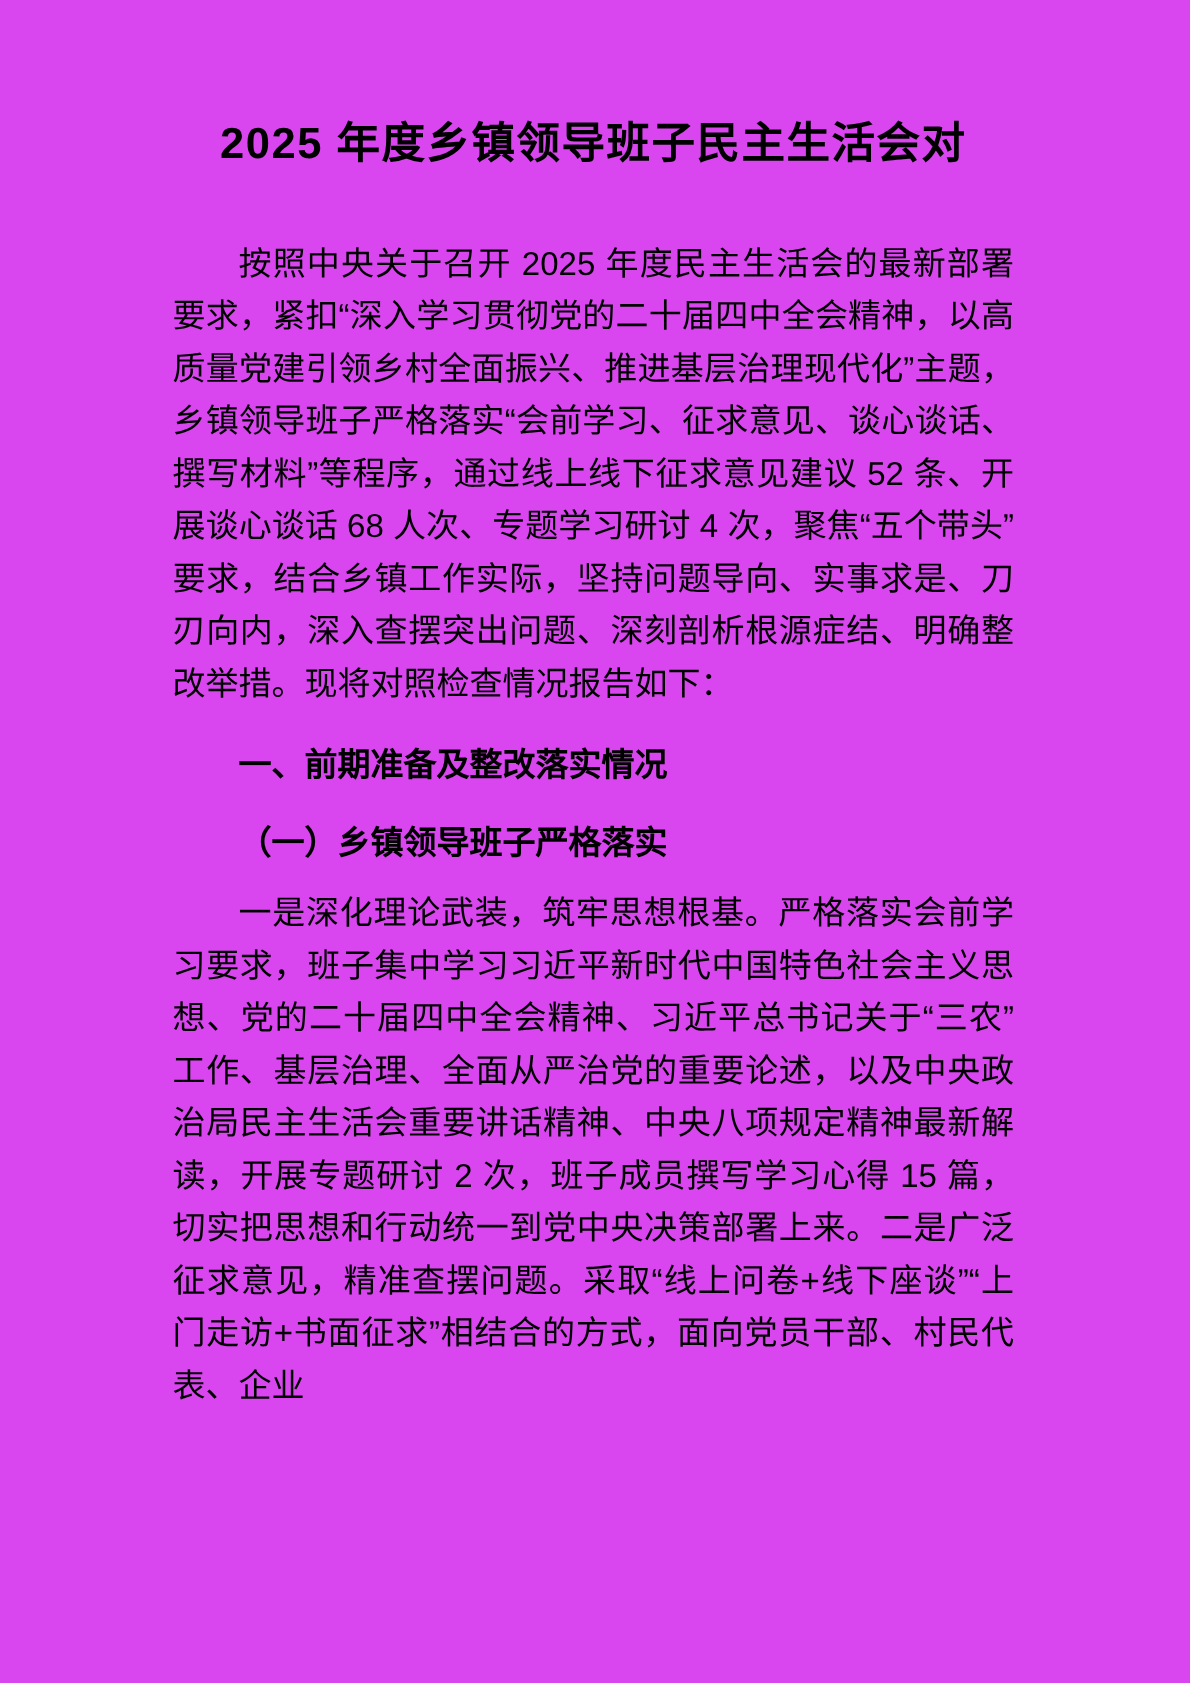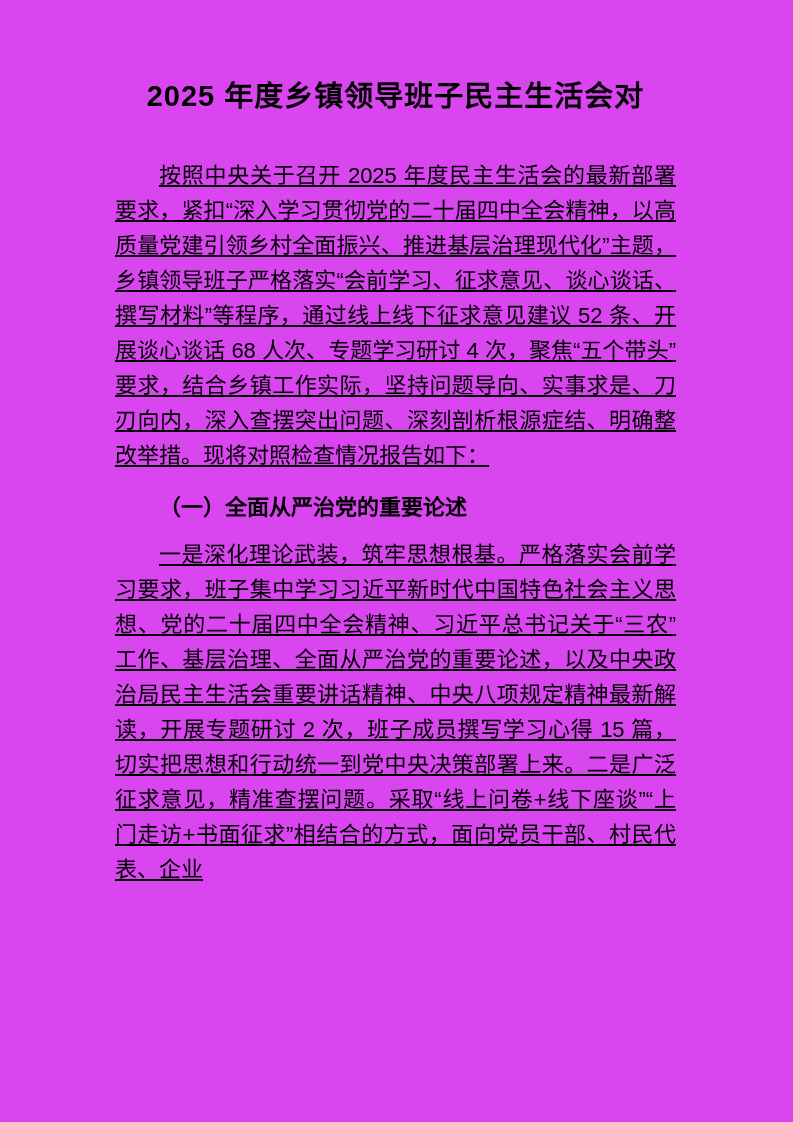--- a/index.html
+++ b/index.html
@@ -32,21 +32,20 @@
     display: block;
   }
   .body-para {
     margin: 0;
     font-size: 22px;
     line-height: 35px;
     font-weight: 400;
     text-align: justify;
     text-indent: 2em;
     word-break: break-all;
-    text-decoration: underline;
   }
   .para-2 {
     margin-top: 12px;
   }
   .sec-heading {
     margin: 19px 0 0 0;
     font-size: 22px;
     line-height: 35px;
     font-weight: 700;
     text-indent: 2em;
@@ -63,18 +62,19 @@
 <body>
 
 <div class="page">
 
   <h1 class="doc-title">
     <span class="tline">2025 年度乡镇领导班子民主生活会对</span>
   </h1>
 
   <p class="body-para">按照中央关于召开 2025 年度民主生活会的最新部署要求，紧扣“深入学习贯彻党的二十届四中全会精神，以高质量党建引领乡村全面振兴、推进基层治理现代化”主题，乡镇领导班子严格落实“会前学习、征求意见、谈心谈话、撰写材料”等程序，通过线上线下征求意见建议 52 条、开展谈心谈话 68 人次、专题学习研讨 4 次，聚焦“五个带头”要求，结合乡镇工作实际，坚持问题导向、实事求是、刀刃向内，深入查摆突出问题、深刻剖析根源症结、明确整改举措。现将对照检查情况报告如下：</p>
 
+  <h2 class="sec-heading">一、前期准备及整改落实情况</h2>
 
-  <h3 class="subsec-heading">（一）全面从严治党的重要论述</h3>
+  <h3 class="subsec-heading">（一）乡镇领导班子严格落实</h3>
 
   <p class="body-para para-2">一是深化理论武装，筑牢思想根基。严格落实会前学习要求，班子集中学习习近平新时代中国特色社会主义思想、党的二十届四中全会精神、习近平总书记关于“三农”工作、基层治理、全面从严治党的重要论述，以及中央政治局民主生活会重要讲话精神、中央八项规定精神最新解读，开展专题研讨 2 次，班子成员撰写学习心得 15 篇，切实把思想和行动统一到党中央决策部署上来。二是广泛征求意见，精准查摆问题。采取“线上问卷+线下座谈”“上门走访+书面征求”相结合的方式，面向党员干部、村民代表、企业</p>
 
 </div>
 
 </body></html>

